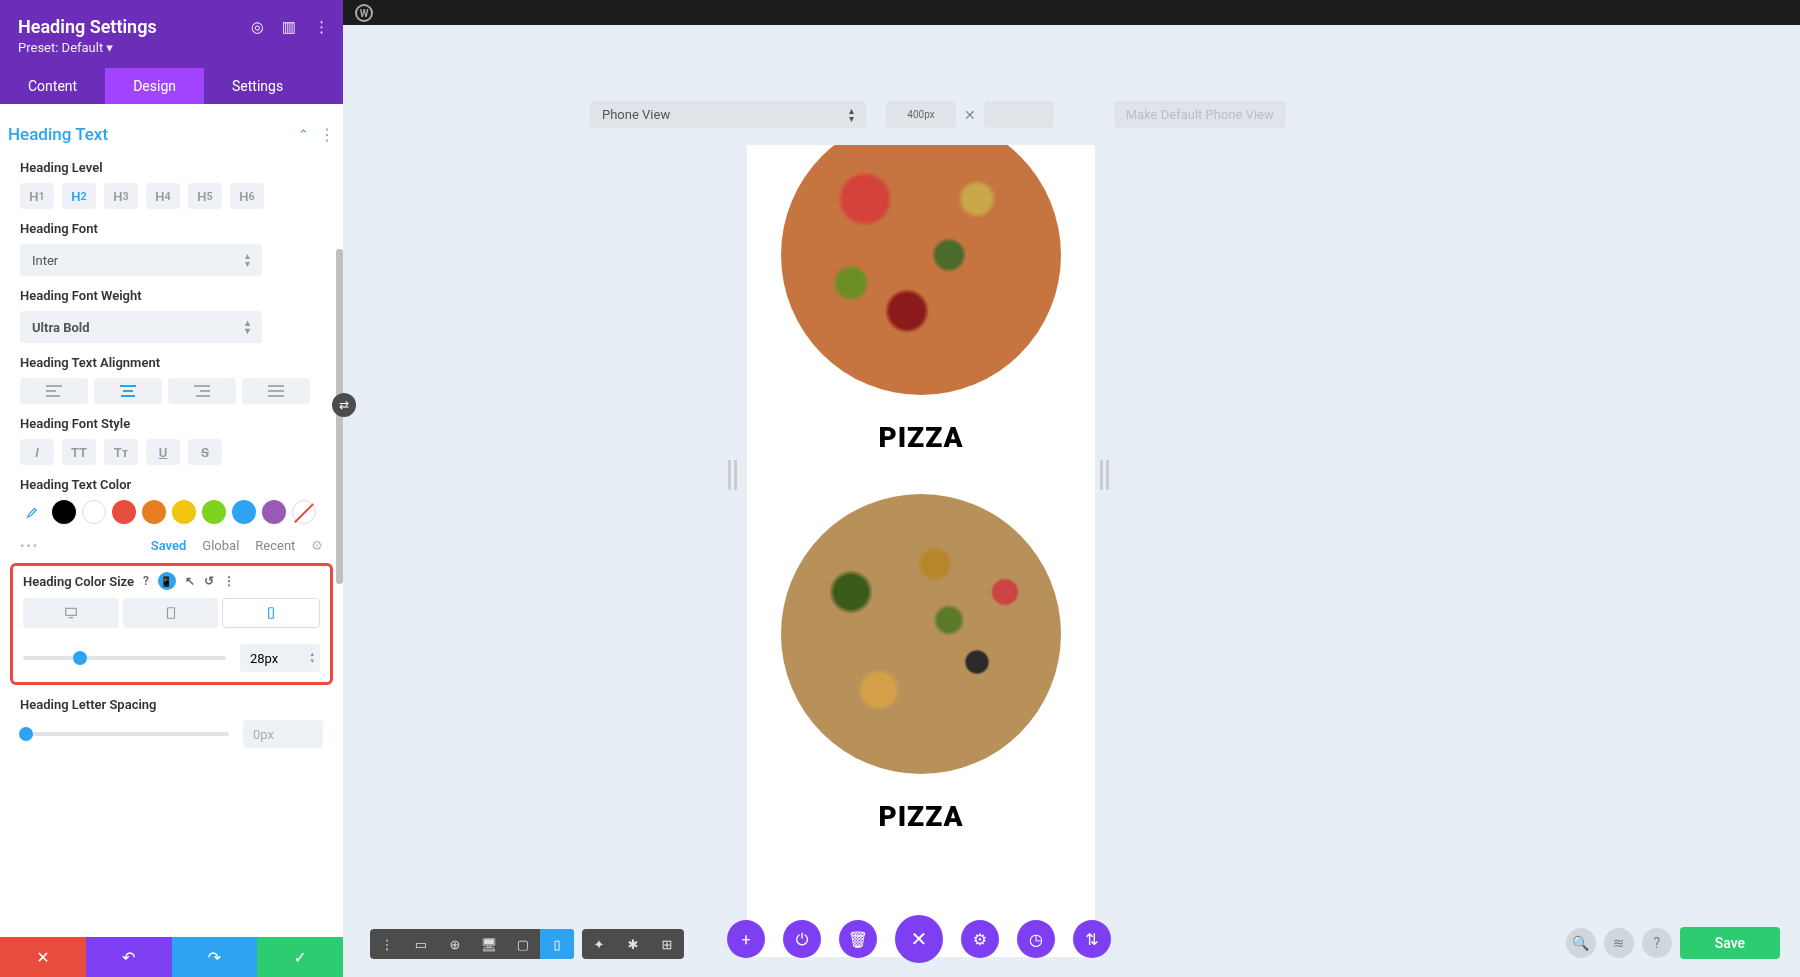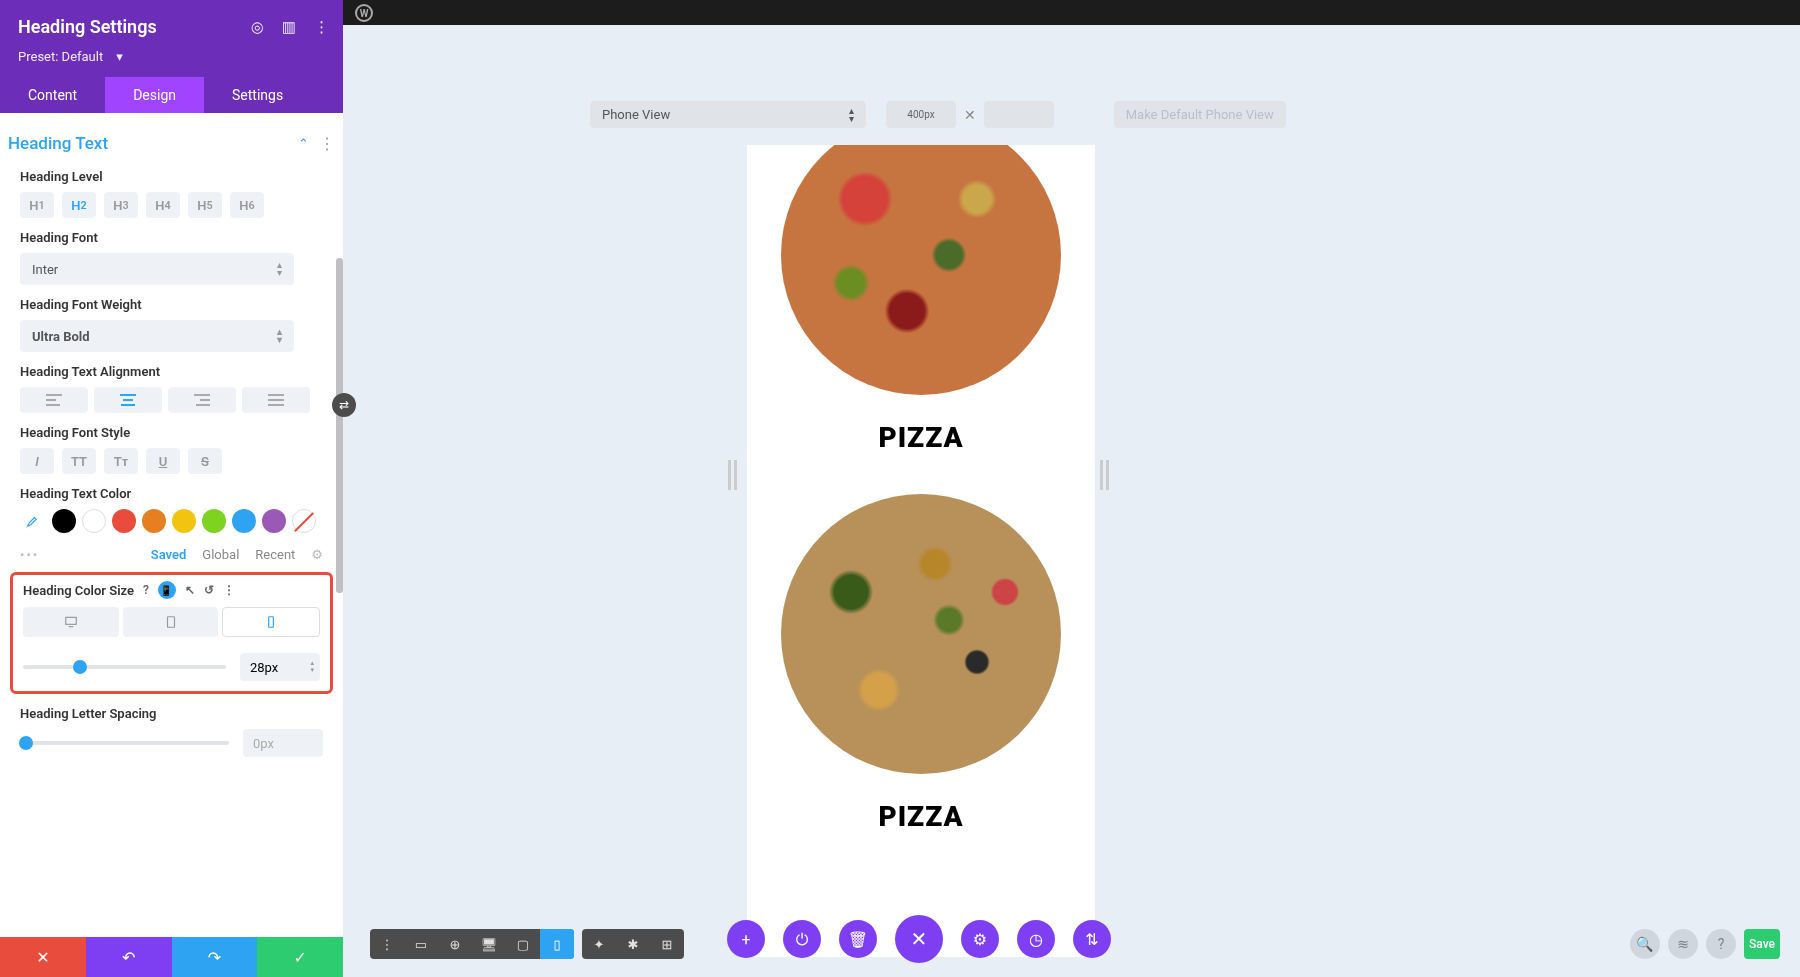--- a/index.html
+++ b/index.html
@@ -8,21 +8,21 @@
 
 .wp-bar { position: absolute; top: 0; left: 343px; right: 0; height: 25px; background: #1c1c1c; display: flex; align-items: center; padding-left: 12px; }
 .wp-logo { width: 18px; height: 18px; border: 2px solid #aaa; border-radius: 50%; position: relative; }
 .wp-logo::after { content: "W"; color: #aaa; font-size: 10px; font-weight: bold; position: absolute; top: 50%; left: 50%; transform: translate(-50%, -50%); }
 
 
 .sidebar { position: absolute; top: 0; left: 0; width: 343px; height: 977px; background: #fff; display: flex; flex-direction: column; }
 
 .sidebar-header { background: #6c2eb9; color: #fff; padding: 16px 18px 12px; position: relative; }
 .sidebar-title { font-size: 18px; font-weight: 600; }
-.sidebar-preset { font-size: 13px; opacity: .9; margin-top: 12px; display: inline-flex; align-items: center; gap: 13px; }
+.sidebar-preset { font-size: 13px; opacity: .9; margin-top: 3px; display: inline-flex; align-items: center; gap: 3px; }
 .sidebar-header-icons { position: absolute; top: 18px; right: 14px; display: flex; gap: 18px; }
 .sidebar-header-icons span { font-size: 15px; cursor: pointer; opacity: .9; }
 
 .tabs { display: flex; background: #6c2eb9; }
 .tab { flex: none; padding: 10px 28px; color: #fff; font-size: 14px; cursor: pointer; }
 .tab.active { background: #a044ff; }
 
 .panel { flex: 1; overflow-y: auto; padding: 14px 0 10px; position: relative; }
 .panel-scroll-track { position: absolute; right: 0; top: 145px; width: 7px; height: 335px; background: #c0c0c0; border-radius: 3px; }
 
@@ -31,21 +31,21 @@
 .section-head-icons { display: flex; gap: 10px; color: #999; align-items: center; }
 .chevron { color: #2ea3f2; font-size: 13px; }
 
 .field { padding: 8px 20px 4px; }
 .field-label { font-size: 13px; font-weight: 600; color: #333; margin-bottom: 8px; display: flex; align-items: center; gap: 6px; }
 
 .btn-row { display: flex; gap: 8px; flex-wrap: wrap; }
 .btn-sq { background: #eef2f7; border-radius: 4px; min-width: 34px; height: 26px; display: flex; align-items: center; justify-content: center; font-size: 13px; color: #999; cursor: pointer; padding: 0 6px; font-weight: 600; }
 .btn-sq.active { color: #2ea3f2; }
 
-.select { background: #eef2f7; border-radius: 4px; padding: 8px 12px; font-size: 13px; color: #555; display: flex; justify-content: space-between; align-items: center; cursor: pointer; width: 274px; }
+.select { background: #eef2f7; border-radius: 4px; padding: 8px 12px; font-size: 13px; color: #555; display: flex; justify-content: space-between; align-items: center; cursor: pointer; width: 242px; }
 .select.bold { font-weight: 700; }
 .select .caret { color: #999; font-size: 10px; line-height: 8px; }
 
 .align-row { display: flex; gap: 6px; }
 .align-btn { width: 68px; height: 26px; background: #eef2f7; border-radius: 4px; display: flex; align-items: center; justify-content: center; cursor: pointer; }
 .align-lines { width: 16px; height: 12px; display: flex; flex-direction: column; justify-content: space-between; }
 .align-lines span { height: 2px; background: #aaa; display: block; }
 .align-lines.left span:nth-child(1){width:100%} .align-lines.left span:nth-child(2){width:60%} .align-lines.left span:nth-child(3){width:85%}
 .align-lines.center span:nth-child(1){width:100%;margin:0 auto} .align-lines.center span:nth-child(2){width:60%;margin:0 auto} .align-lines.center span:nth-child(3){width:85%;margin:0 auto}
 .align-lines.right span:nth-child(1){width:100%;margin-left:auto} .align-lines.right span:nth-child(2){width:60%;margin-left:auto} .align-lines.right span:nth-child(3){width:85%;margin-left:auto}
@@ -109,21 +109,21 @@
 .bb-group { display:flex; background:#4c4c4c; border-radius:4px; overflow:hidden; }
 .bb-btn { width:34px; height:30px; display:flex; align-items:center; justify-content:center; color:#e0e0e0; font-size:13px; cursor:pointer; }
 .bb-btn.active { background:#2ea3f2; color:#fff; }
 
 .action-row { position:absolute; bottom:14px; left:727px; display:flex; gap:18px; align-items:center; }
 .act-btn { width:38px; height:38px; border-radius:50%; background:#7e3ff2; color:#fff; display:flex; align-items:center; justify-content:center; font-size:16px; cursor:pointer; }
 .act-btn.big { width:48px; height:48px; font-size:20px; }
 
 .bottom-right { position:absolute; bottom:18px; right:20px; display:flex; gap:8px; align-items:center; }
 .br-circ { width:30px; height:30px; border-radius:50%; background:#d0d6de; color:#7a8290; display:flex; align-items:center; justify-content:center; font-size:14px; cursor:pointer; }
-.save-btn { background:#2ecc71; color:#fff; padding:8px 5px; border-radius:4px; font-size:12px; font-weight:500; cursor:pointer; }
+.save-btn { background:#2ecc71; color:#fff; padding:8px 35px; border-radius:4px; font-size:14px; font-weight:500; cursor:pointer; }
 
 svg { width:14px; height:14px; }
 </style>
 </head>
 <body>
 
 <div class="wp-bar">
   <div class="wp-logo"></div>
 </div>
 

